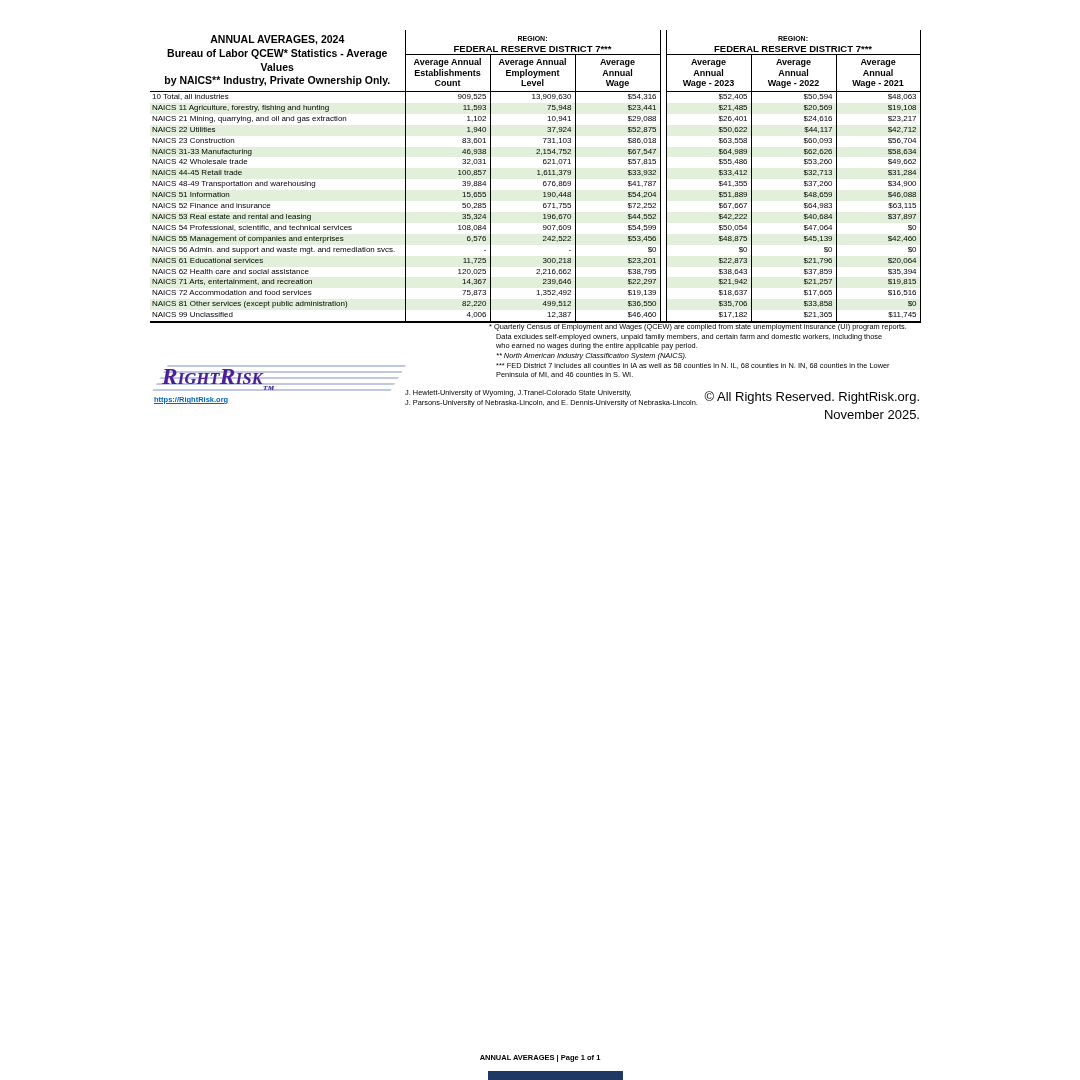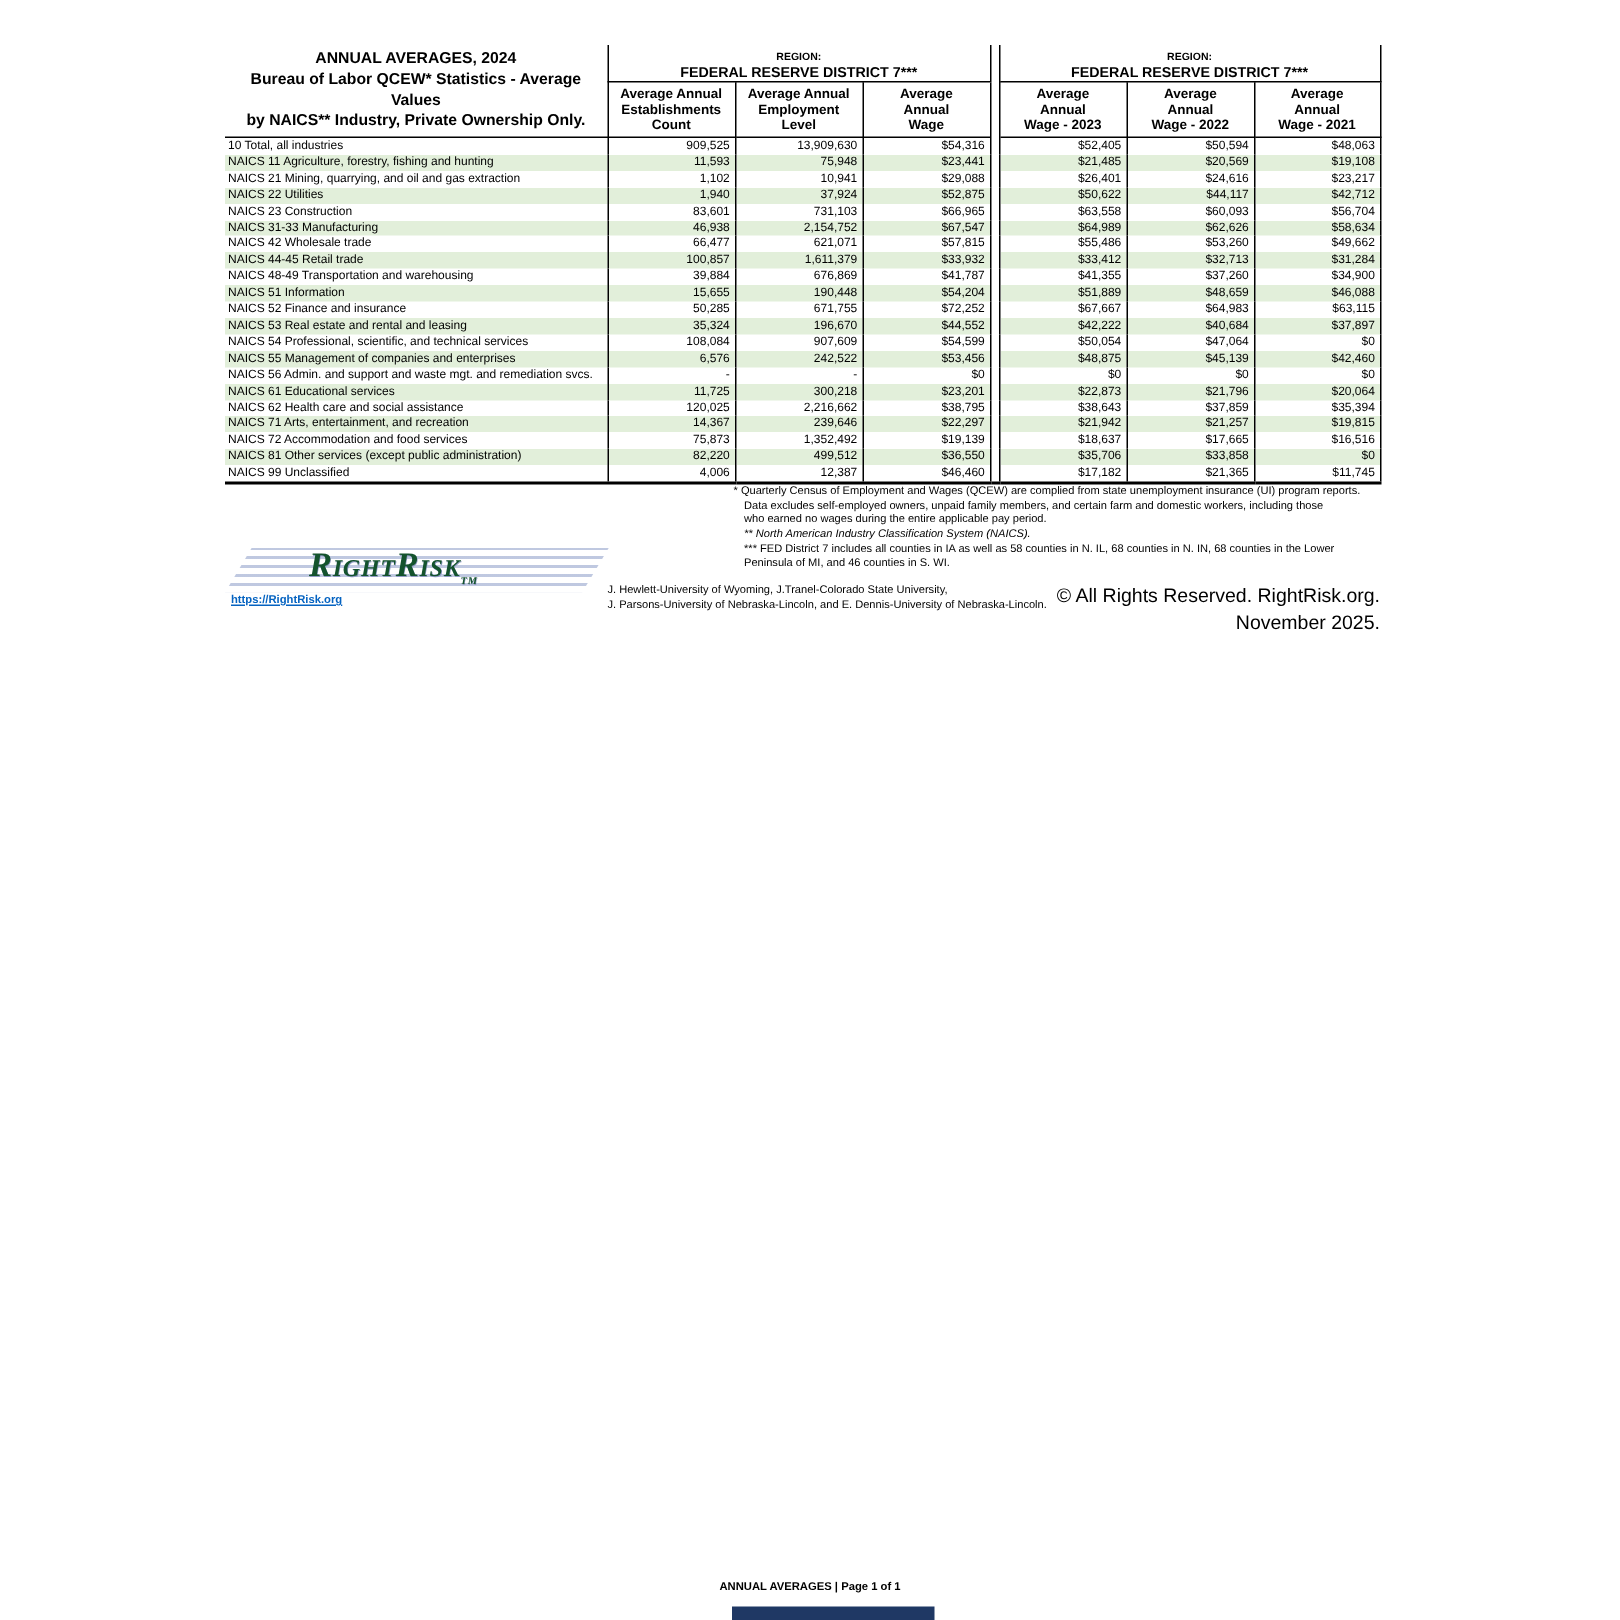--- a/index.html
+++ b/index.html
@@ -51,21 +51,21 @@
           font-size:13px;line-height:1.35;}
 
   
   .logo{position:absolute;left:150px;top:362px;width:260px;height:42px;}
   .logo-stripes{position:absolute;left:0;top:3px;width:256px;height:30px;
     background:repeating-linear-gradient(to bottom,
       #aab6d6 0px,#aab6d6 1.6px,transparent 1.6px,transparent 6px);
     clip-path:polygon(7% 0,100% 0,93% 100%,0 100%);opacity:.75;}
   .logo-text{position:absolute;left:12px;top:2px;font-family:"Liberation Serif",serif;
     font-weight:bold;font-style:italic;font-variant:small-caps;font-size:23px;
-    color:#14532d;letter-spacing:.5px;text-shadow:.4px .4px 0 #8f9bc4;margin-left:44px;}
+    color:#4c1d95;letter-spacing:.5px;text-shadow:.4px .4px 0 #8f9bc4;}
   .logo-tm{font-size:7px;font-variant:normal;vertical-align:sub;}
   .logo-url{position:absolute;left:4px;top:33px;font-size:7.5px;font-weight:bold;
     color:#0563c1;text-decoration:underline;font-family:"Liberation Sans",sans-serif;}
 
   
   .page-footer{position:absolute;left:0;right:0;top:1053px;text-align:center;
     font-size:7.5px;font-weight:bold;}
   .navy-bar{position:absolute;left:488px;top:1071px;width:135px;height:9px;background:#1f3864;}
 </style>
 </head>
@@ -161,39 +161,39 @@
             <td class="num">$52,875</td>
             <td class="spacer"></td>
             <td class="num">$50,622</td>
             <td class="num">$44,117</td>
             <td class="num">$42,712</td>
           </tr>
           <tr>
             <td class="label">NAICS 23 Construction</td>
             <td class="num">83,601</td>
             <td class="num">731,103</td>
-            <td class="num">$66,965</td>
+            <td class="num">$86,018</td>
             <td class="spacer"></td>
             <td class="num">$63,558</td>
             <td class="num">$60,093</td>
             <td class="num">$56,704</td>
           </tr>
           <tr>
             <td class="label">NAICS 31-33 Manufacturing</td>
             <td class="num">46,938</td>
             <td class="num">2,154,752</td>
             <td class="num">$67,547</td>
             <td class="spacer"></td>
             <td class="num">$64,989</td>
             <td class="num">$62,626</td>
             <td class="num">$58,634</td>
           </tr>
           <tr>
             <td class="label">NAICS 42 Wholesale trade</td>
-            <td class="num">66,477</td>
+            <td class="num">32,031</td>
             <td class="num">621,071</td>
             <td class="num">$57,815</td>
             <td class="spacer"></td>
             <td class="num">$55,486</td>
             <td class="num">$53,260</td>
             <td class="num">$49,662</td>
           </tr>
           <tr>
             <td class="label">NAICS 44-45 Retail trade</td>
             <td class="num">100,857</td>

